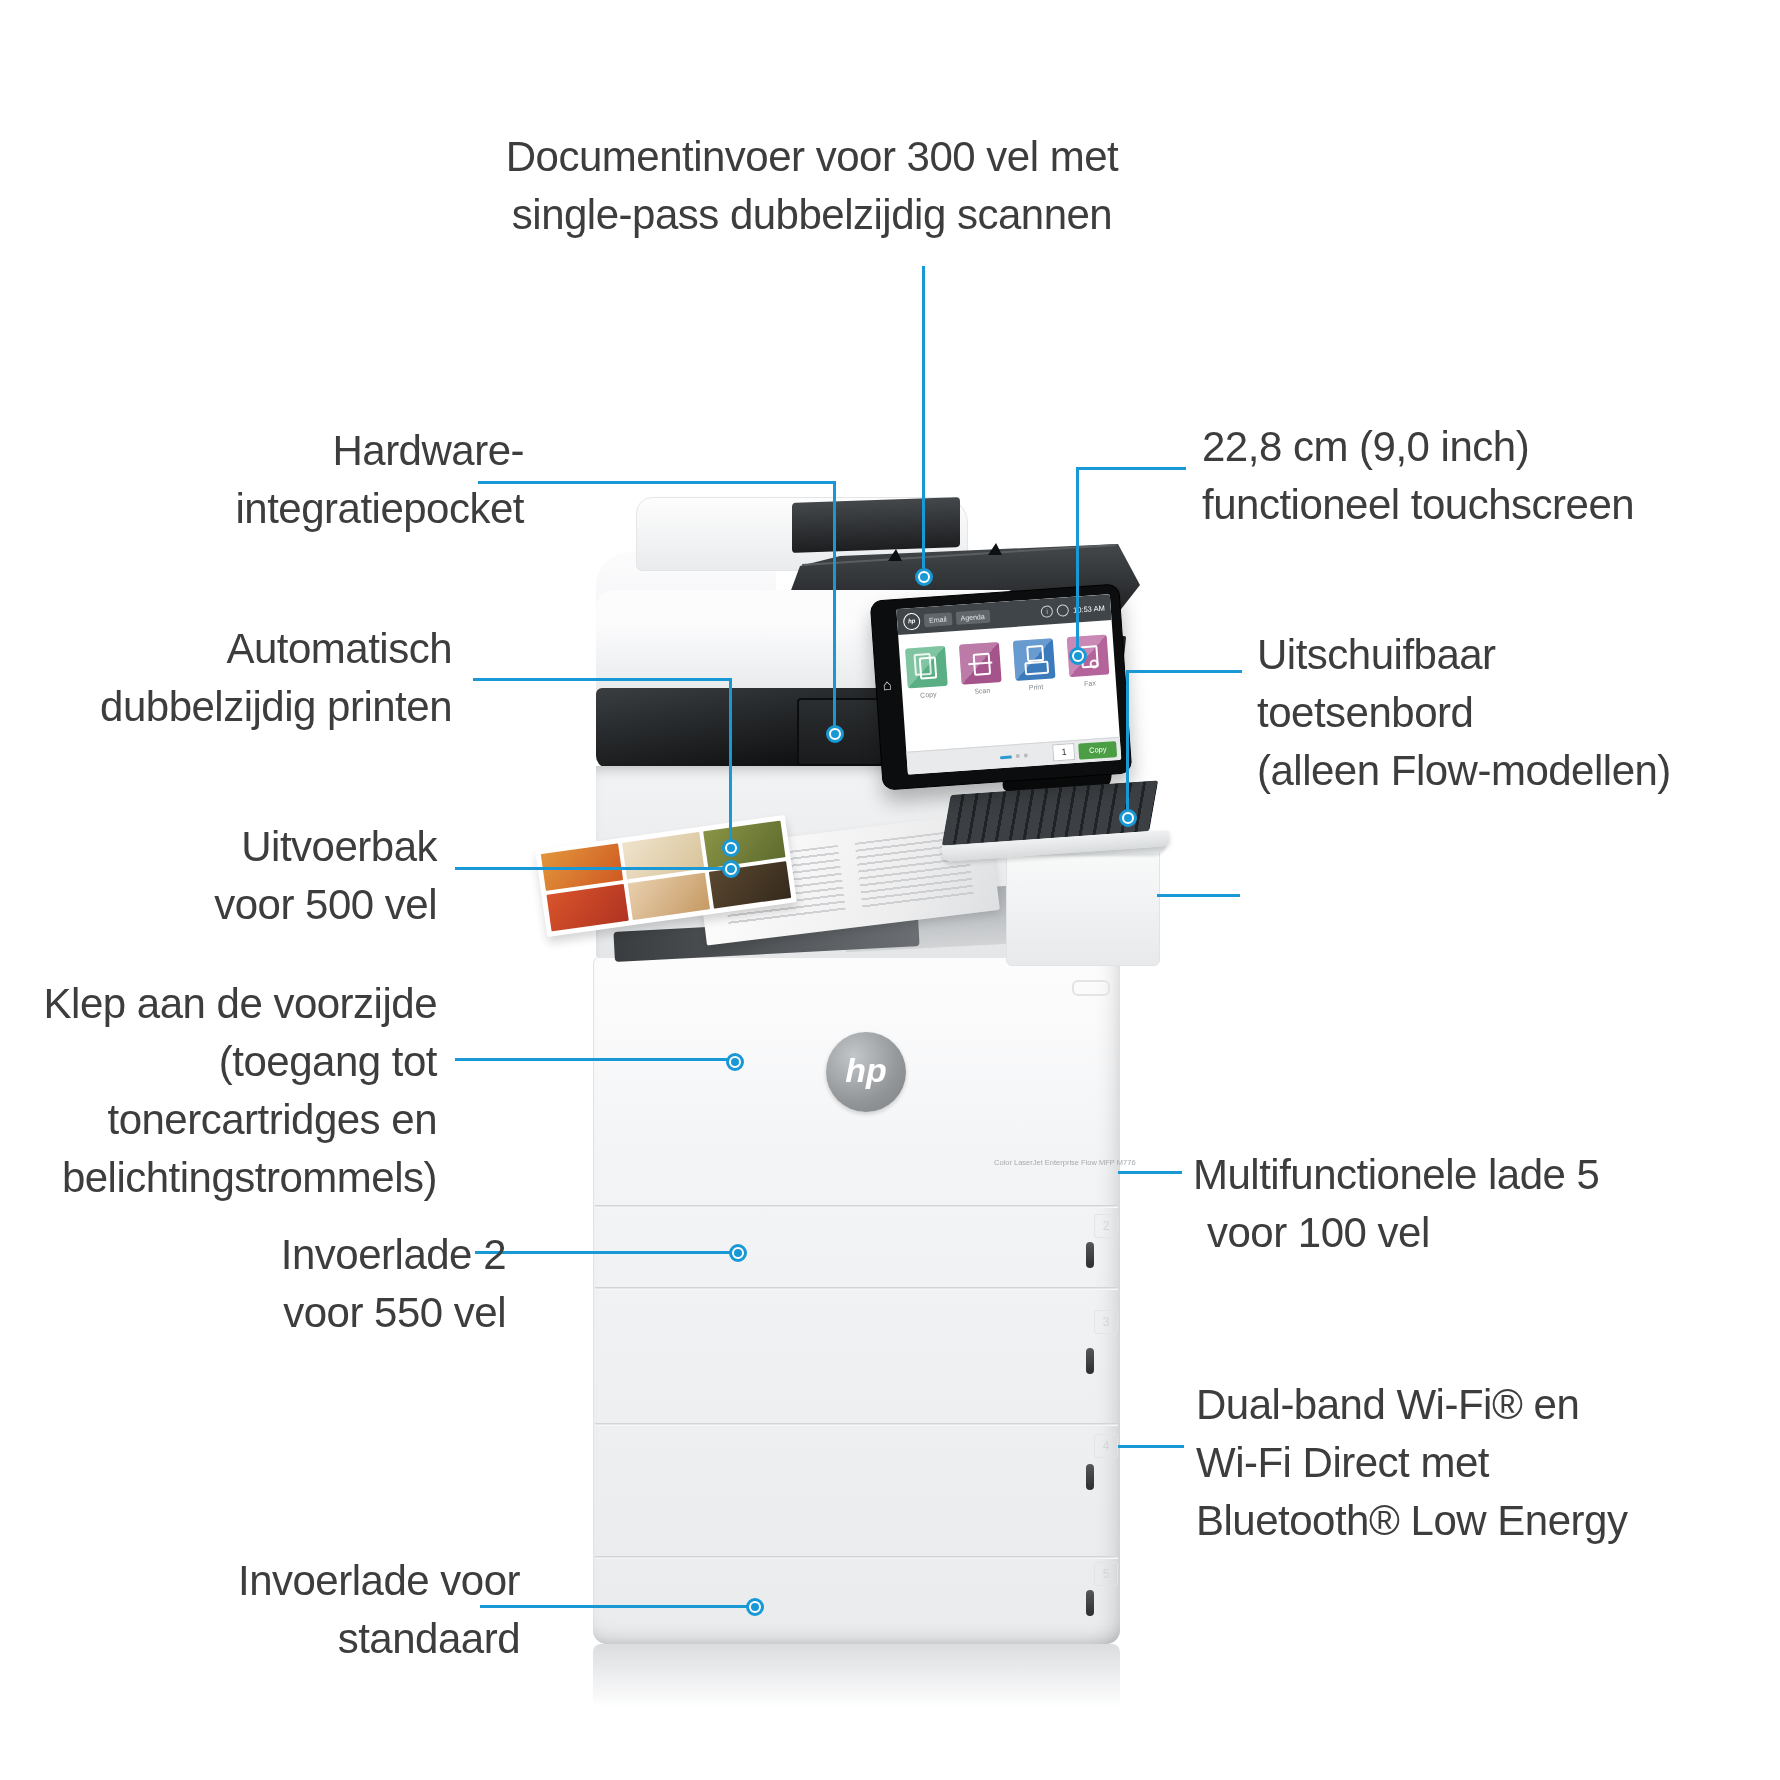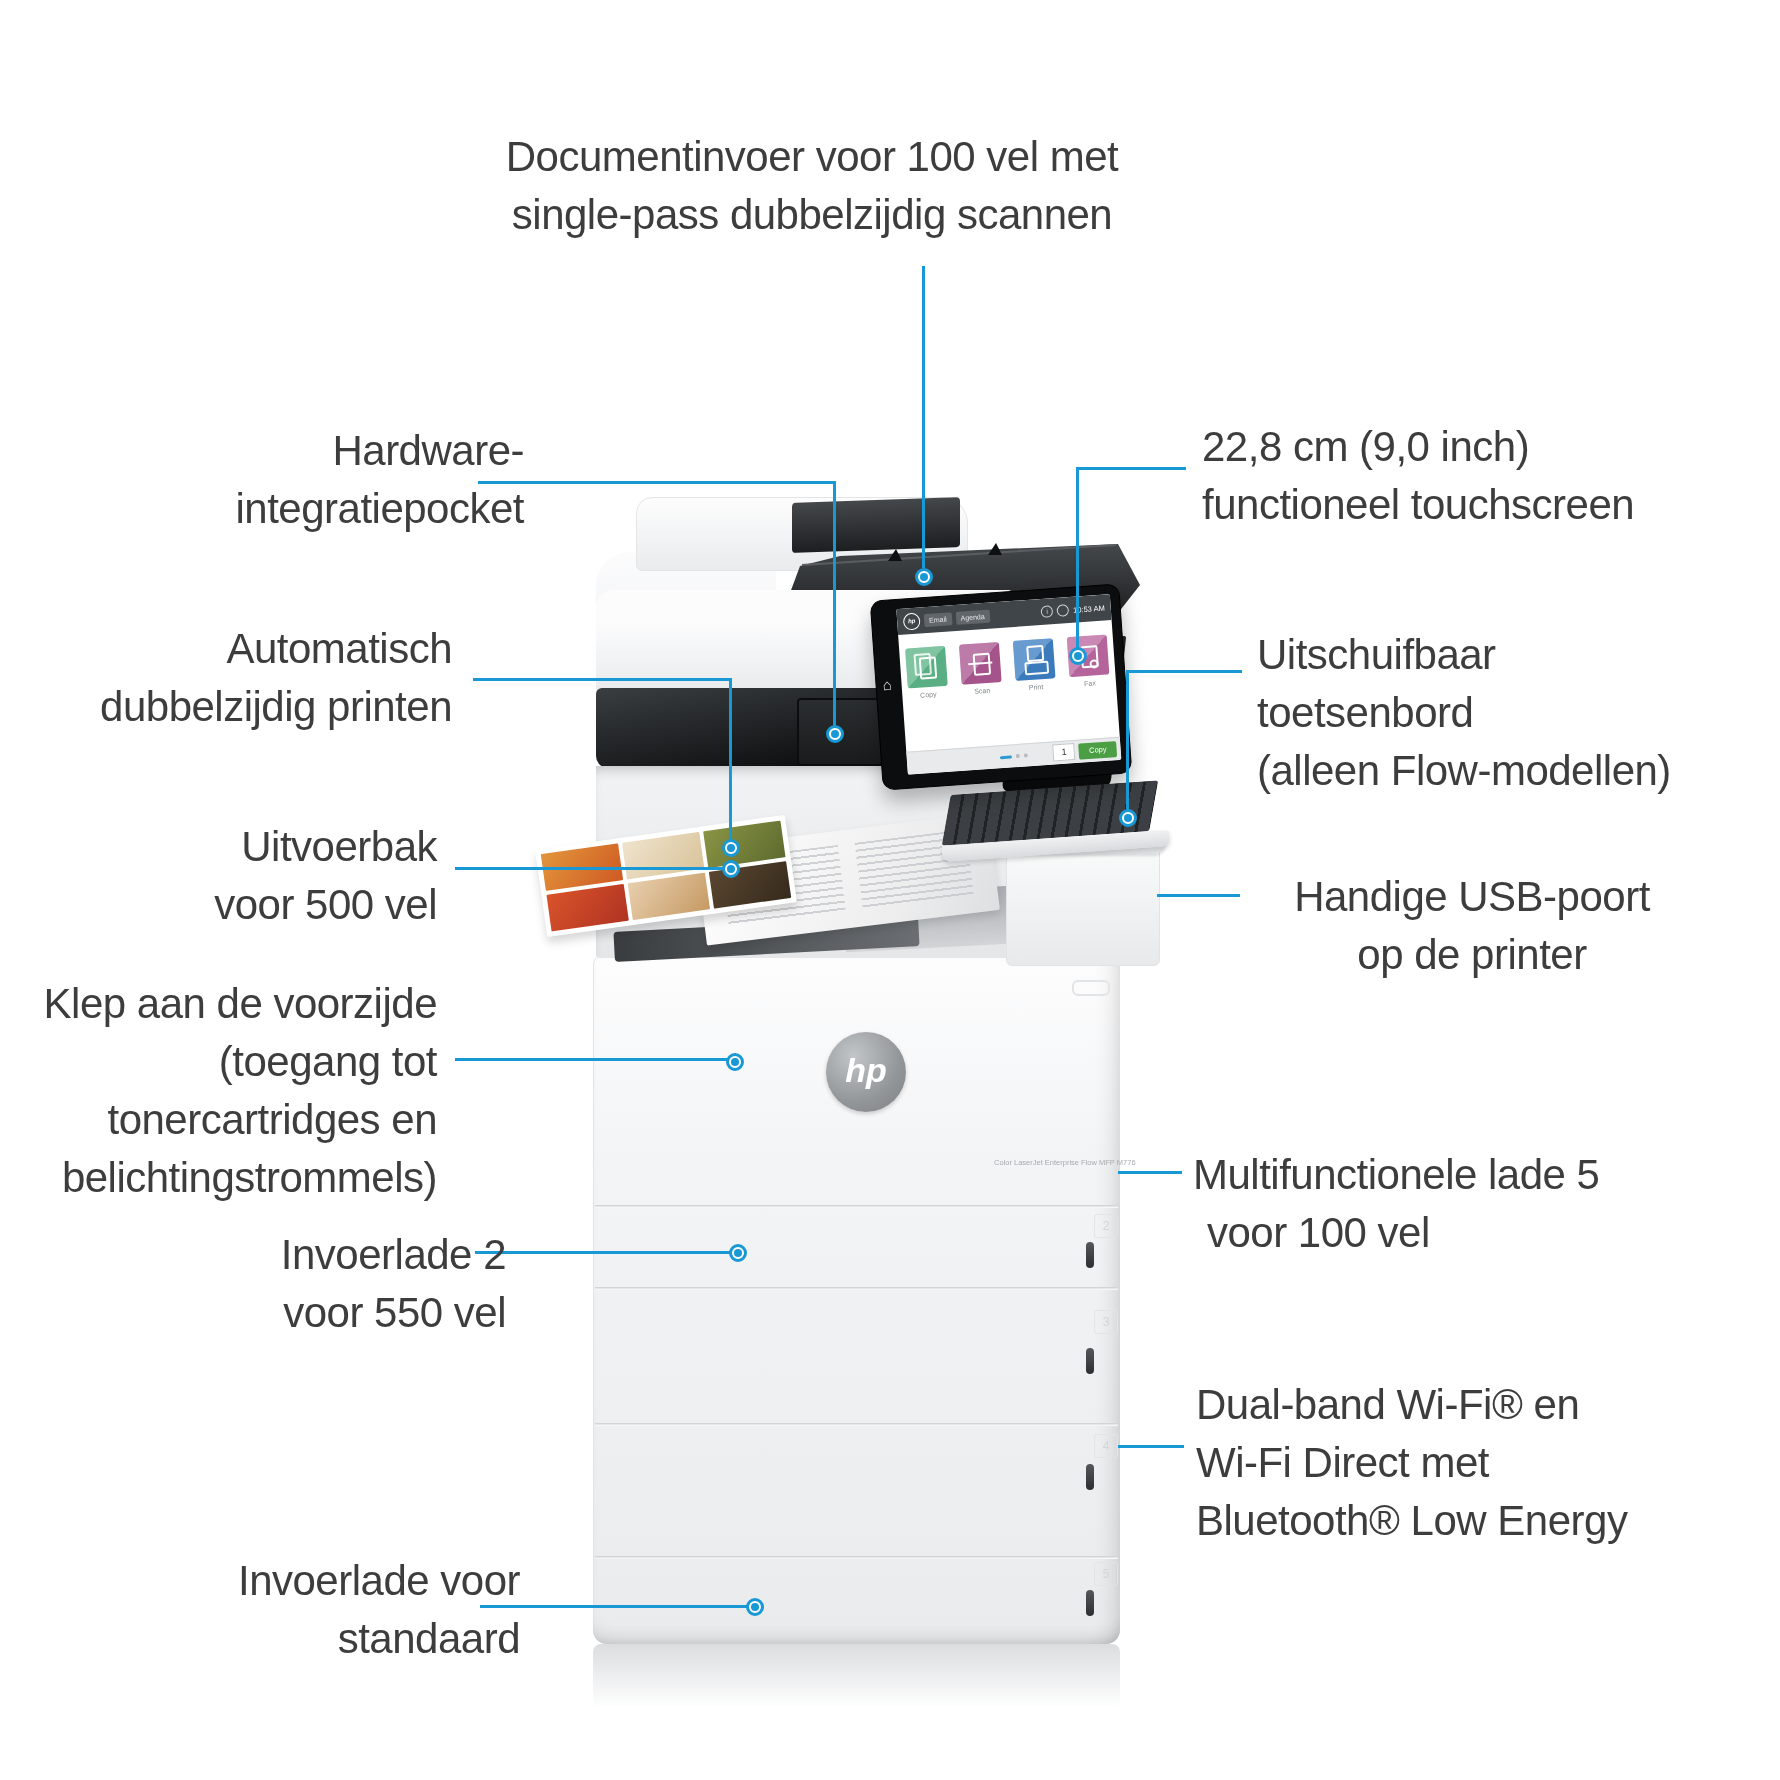--- a/index.html
+++ b/index.html
@@ -266,21 +266,21 @@
   <div class="dot" style="left:826px;top:725px;"></div>
   <div class="dot" style="left:1069px;top:647px;"></div>
   <div class="dot" style="left:722px;top:839px;"></div>
   <div class="dot" style="left:722px;top:860px;"></div>
   <div class="dot" style="left:1119px;top:809px;"></div>
   <div class="dot" style="left:726px;top:1053px;"></div>
   <div class="dot" style="left:729px;top:1244px;"></div>
   <div class="dot" style="left:746px;top:1598px;"></div>
 
   <div class="lbl cal" style="left:462px;top:128px;width:700px;">
-    <div>Documentinvoer voor 100 vel met</div>
+    <div>Documentinvoer voor 300 vel met</div>
     <div>single-pass dubbelzijdig scannen</div>
   </div>
 
   <div class="lbl ral" style="right:1256px;top:422px;">
     <div>Hardware-</div>
     <div>integratiepocket</div>
   </div>
 
   <div class="lbl ral" style="right:1328px;top:620px;">
     <div>Automatisch</div>
@@ -313,24 +313,20 @@
     <div>22,8 cm (9,0 inch)</div>
     <div>functioneel touchscreen</div>
   </div>
 
   <div class="lbl" style="left:1257px;top:626px;">
     <div>Uitschuifbaar</div>
     <div>toetsenbord</div>
     <div>(alleen Flow-modellen)</div>
   </div>
 
-  <div class="lbl cal" style="left:1272px;top:868px;width:400px;">
-    <div>Handige USB-poort</div>
-    <div>op de printer</div>
-  </div>
 
   <div class="lbl" style="left:1193px;top:1146px;">
     <div>Multifunctionele lade 5</div>
     <div style="padding-left:14px;">voor 100 vel</div>
   </div>
 
   <div class="lbl" style="left:1196px;top:1376px;">
     <div>Dual-band Wi-Fi® en</div>
     <div>Wi-Fi Direct met</div>
     <div>Bluetooth® Low Energy</div>

